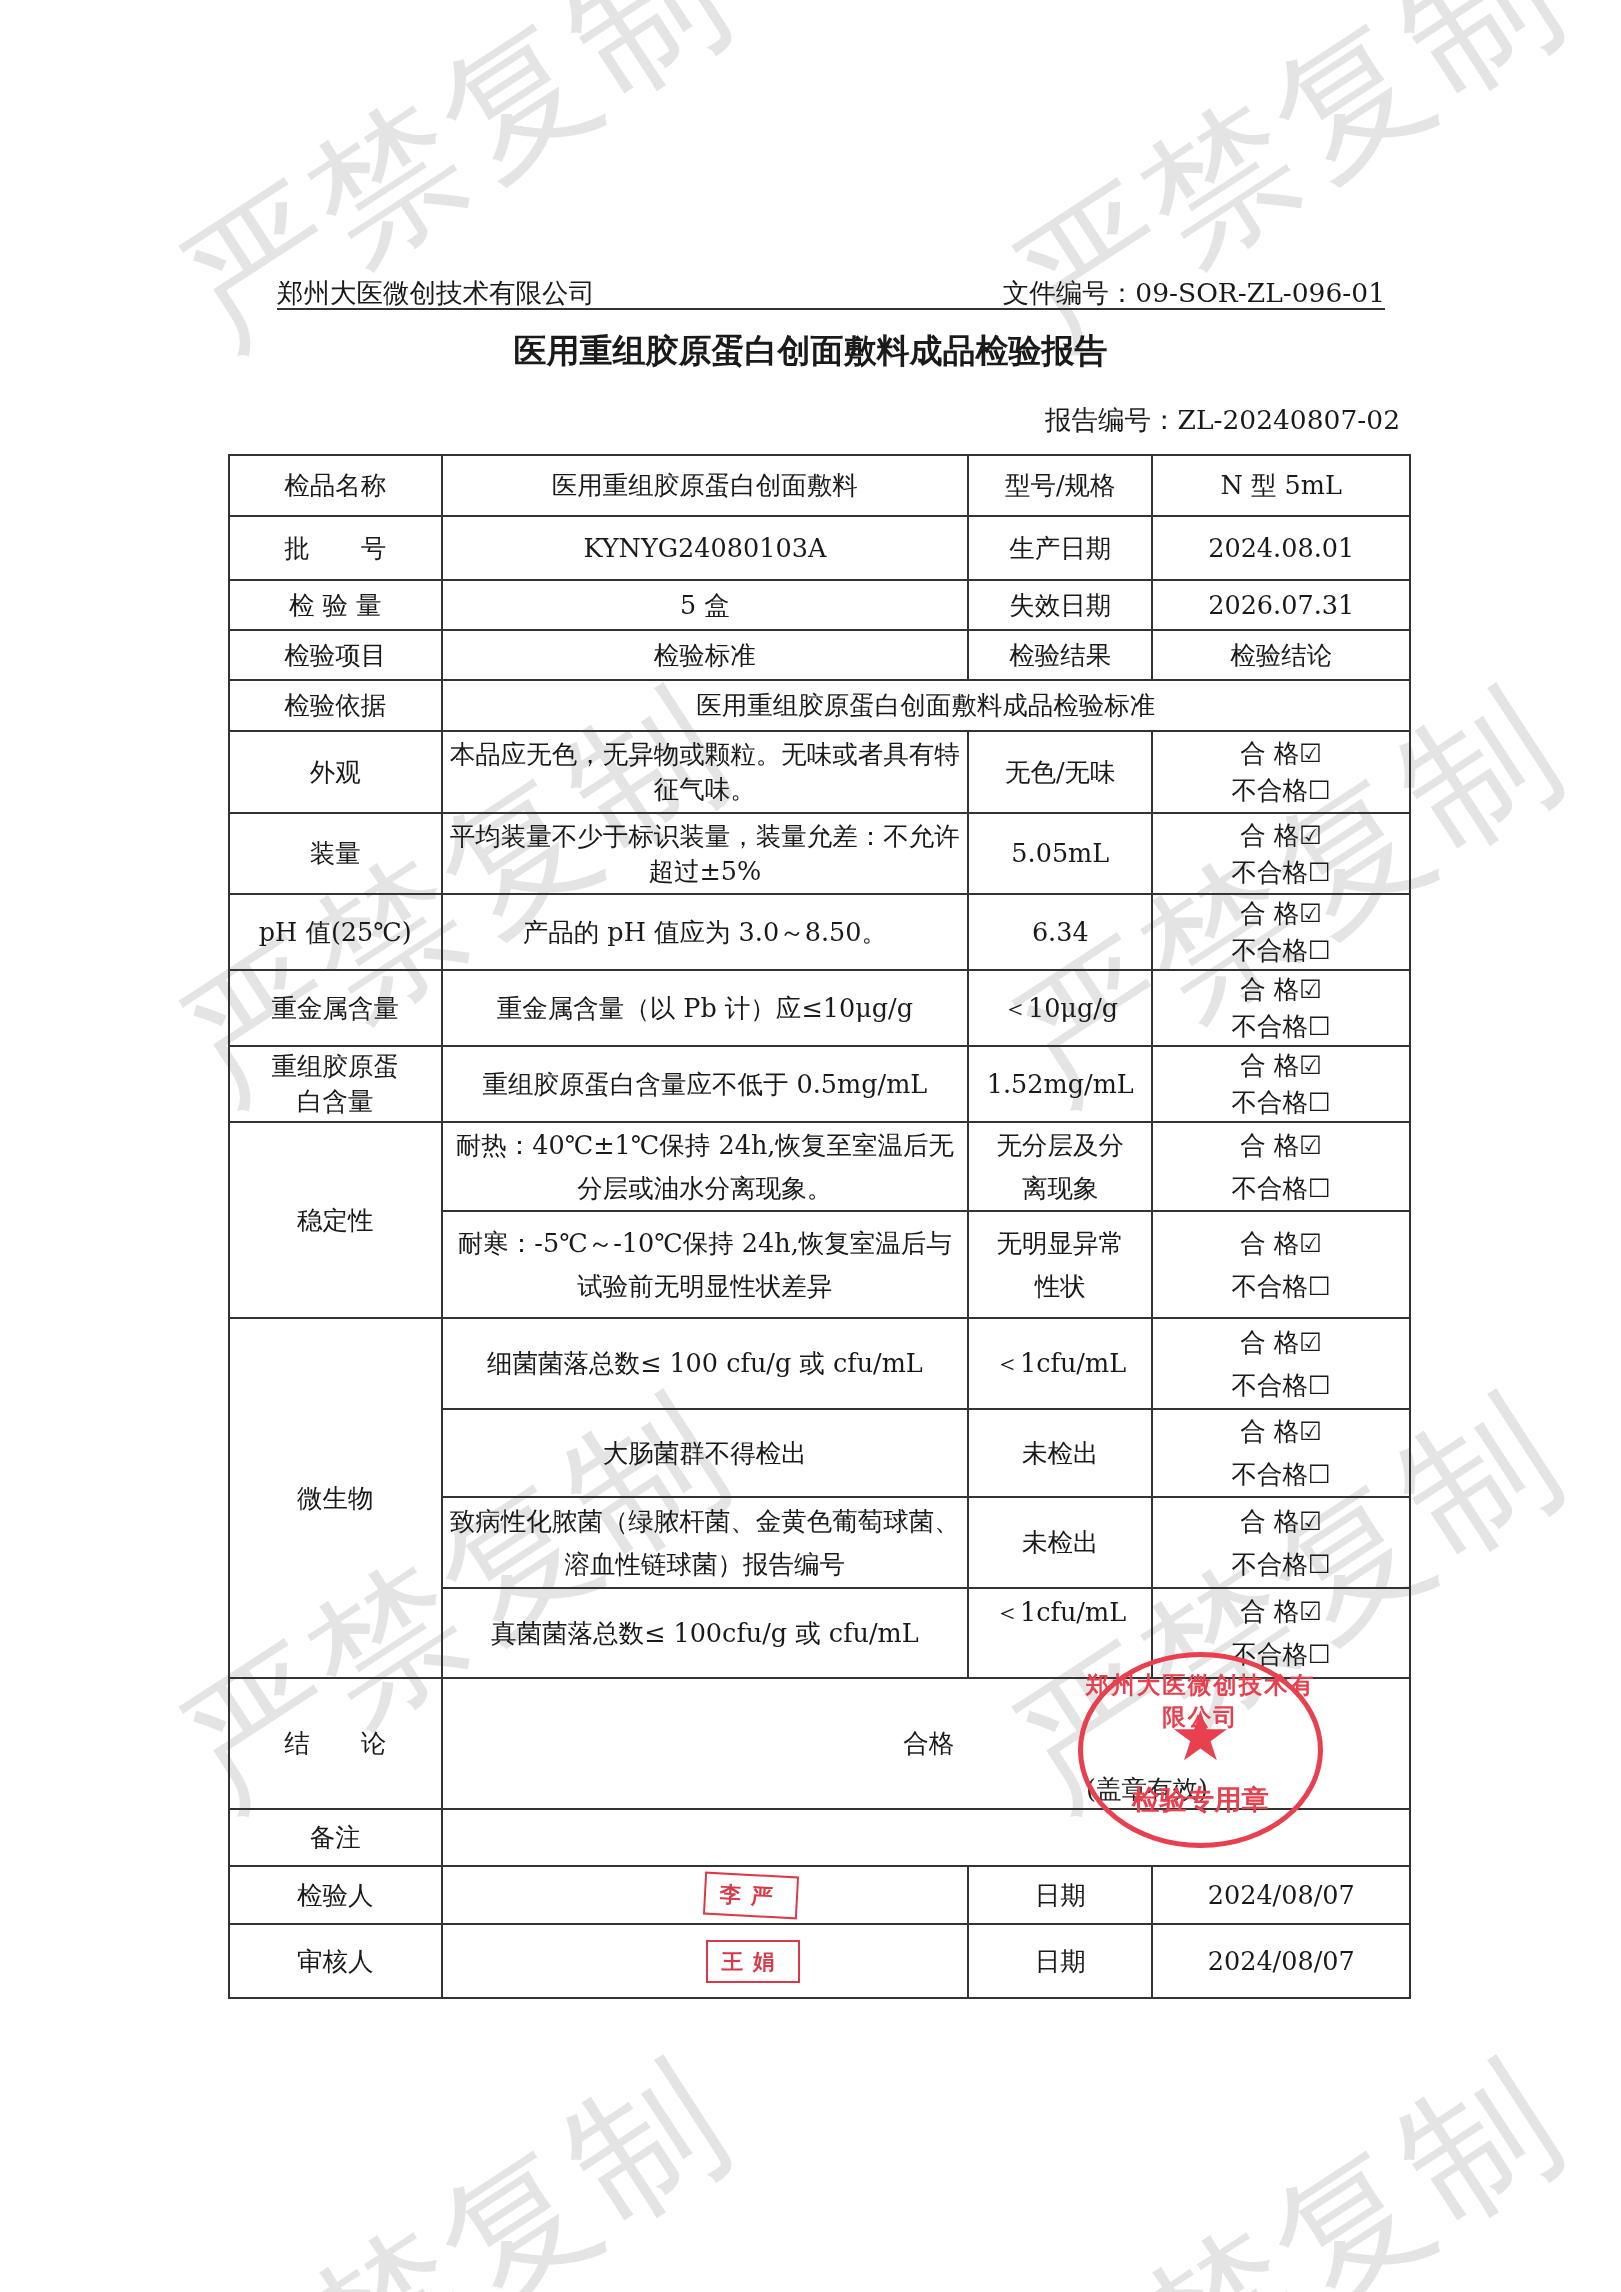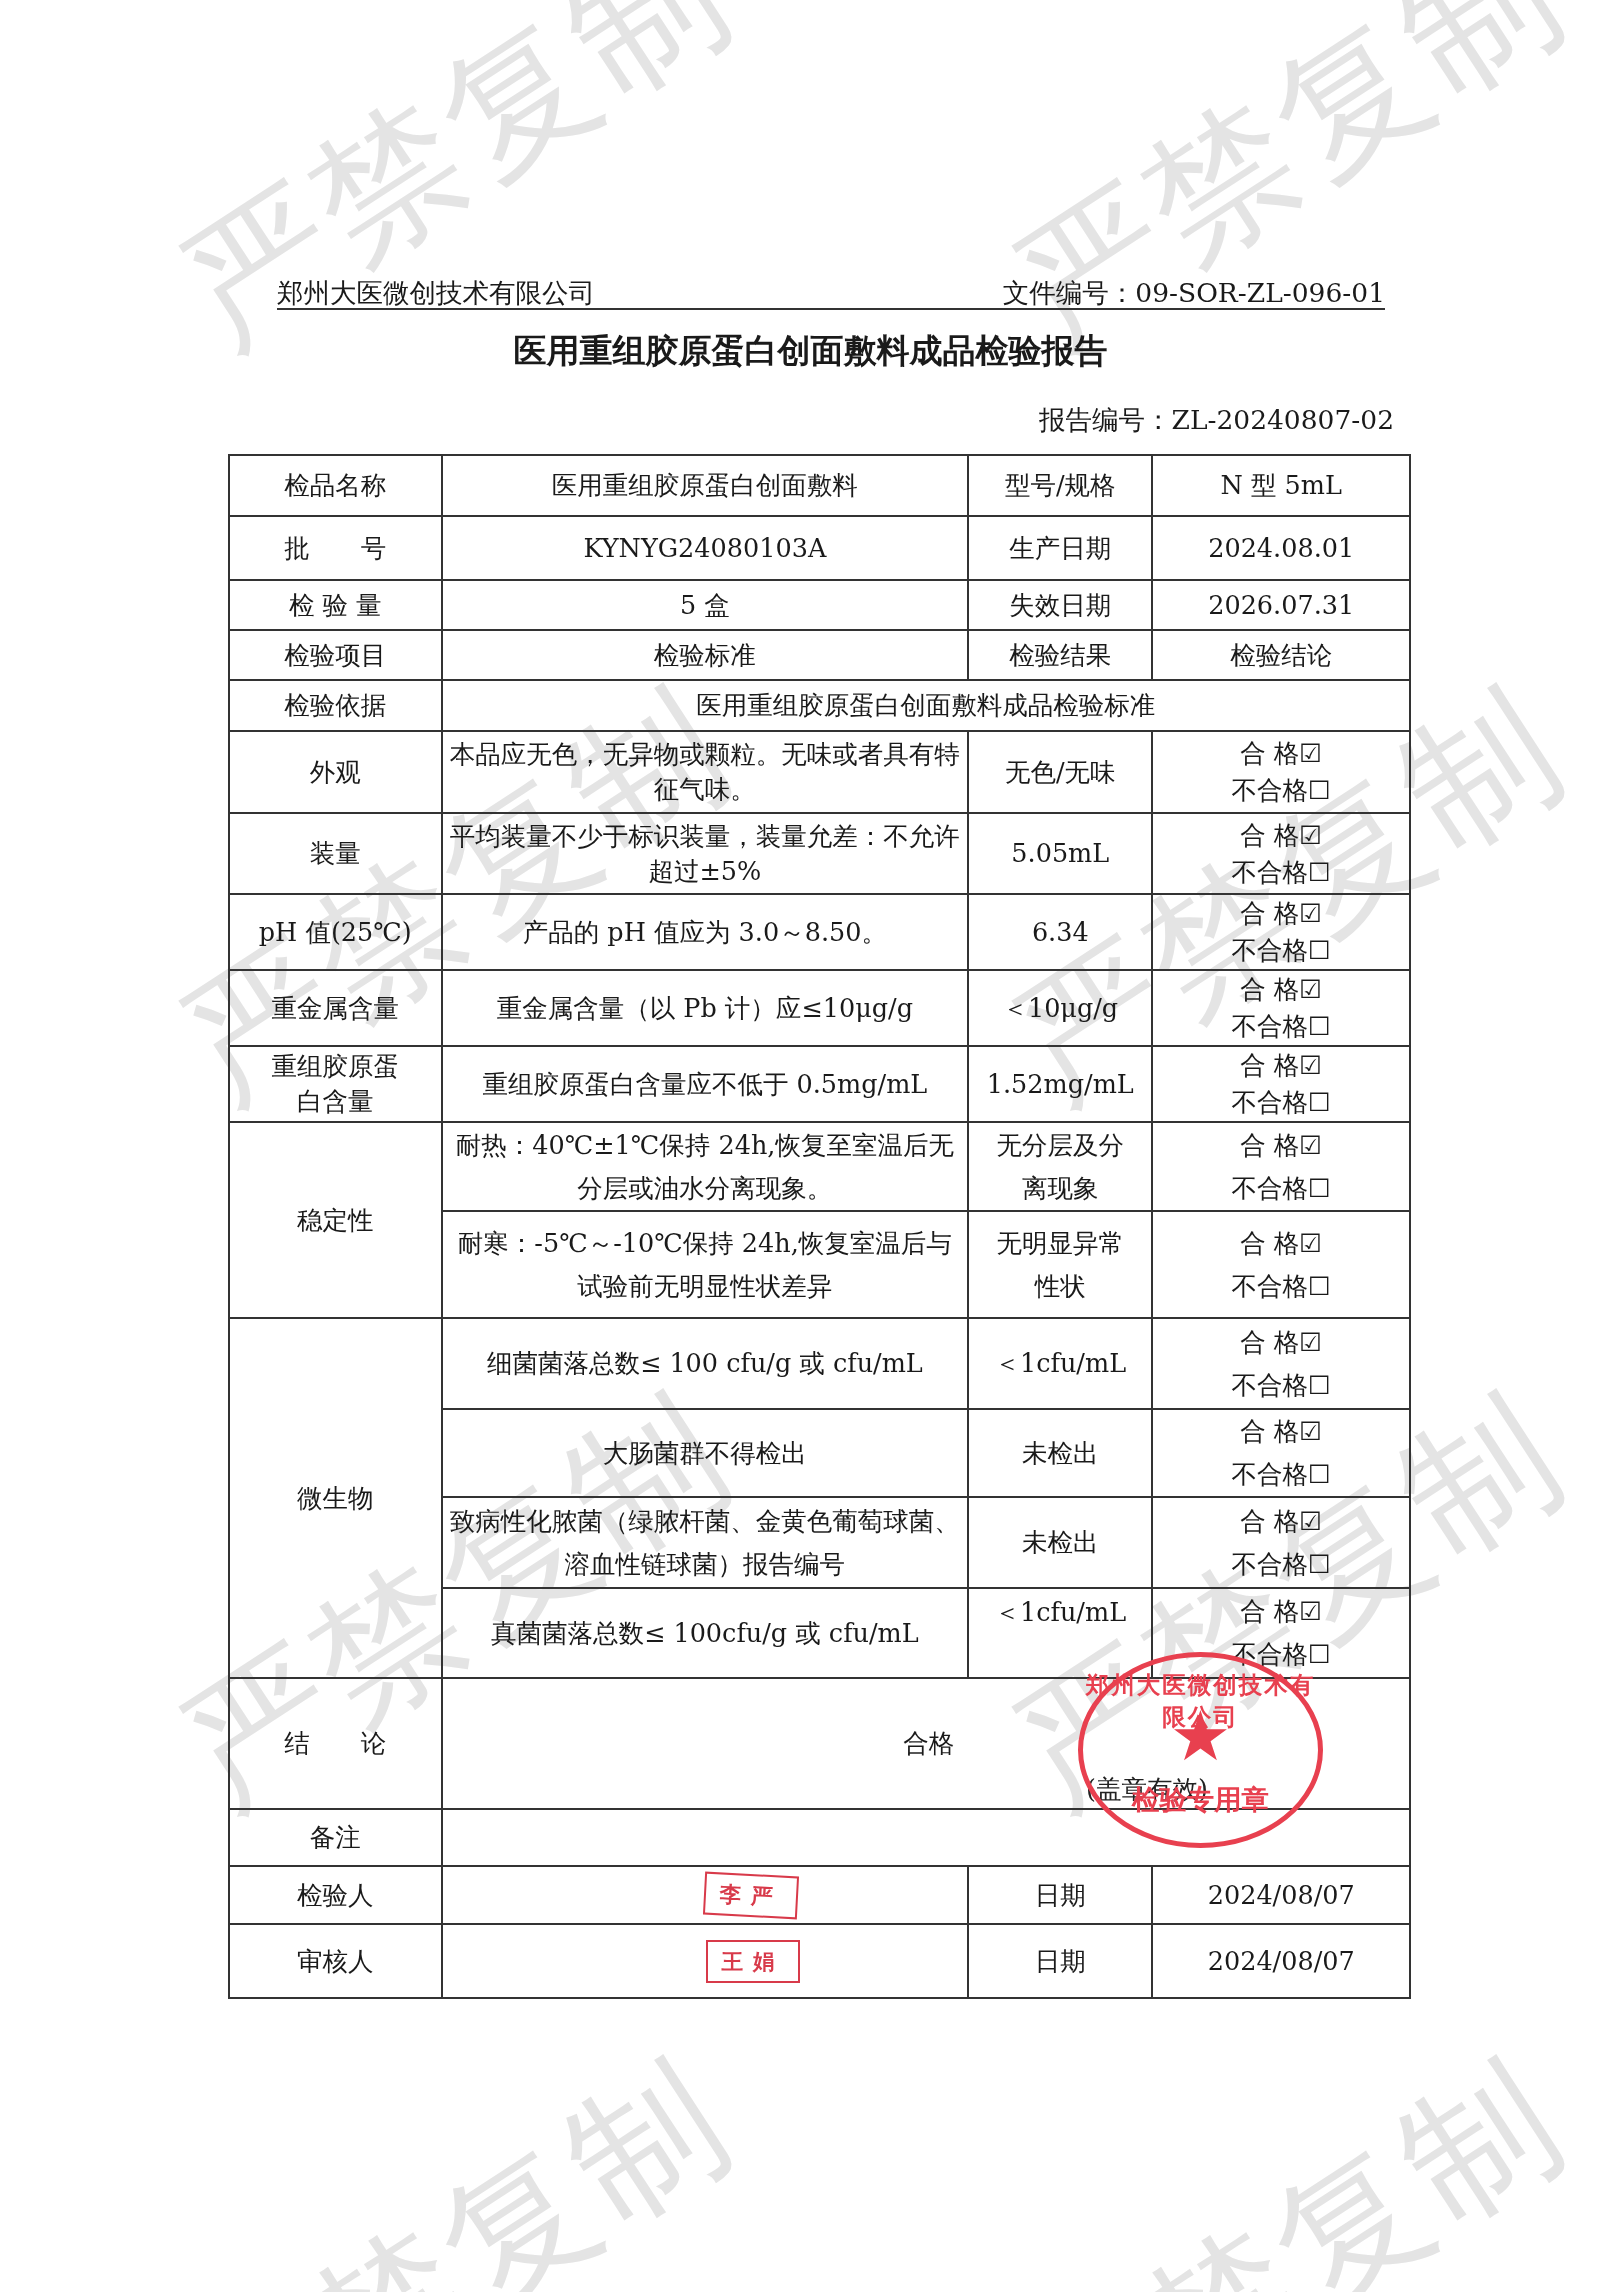--- a/index.html
+++ b/index.html
@@ -7,21 +7,21 @@
          font-family:"DejaVu Serif","Liberation Serif",serif; color:#1a1a1a; }
   .wm { position:absolute; font-family:"DejaVu Sans","Liberation Sans",sans-serif;
         font-size:147px; color:#e4e4e4; transform:rotate(-33deg); transform-origin:left top;
         white-space:nowrap; letter-spacing:5.9px; z-index:0; pointer-events:none; }
   .hdr { position:absolute; top:277px; left:277px; width:1108px; height:31px;
          border-bottom:2px solid #333; font-size:26.5px; line-height:31px; z-index:2; }
   .hdr .left { position:absolute; left:0; top:0; }
   .hdr .right { position:absolute; right:0; top:0; }
   .title { position:absolute; top:329px; left:0; width:1621px; text-align:center;
            font-size:33px; font-weight:bold; z-index:2; }
-  .reportno { position:absolute; top:402px; right:227px; font-size:26.5px; z-index:2; }
+  .reportno { position:absolute; top:402px; right:221px; font-size:26.5px; z-index:2; }
   table { position:absolute; top:454px; left:228px; width:1183px; border-collapse:collapse;
           z-index:2; table-layout:fixed; }
   td { border:2px solid #333; text-align:center; vertical-align:middle; font-size:25.5px;
        padding:0 5.9px; line-height:35px; background:transparent; }
   .c1 { width:203px; } .c2 { width:503px; } .c3 { width:176px; } .c4 { width:246px; }
   .res { line-height:37px; }
   .left-text { text-align:center; padding-left:11.8px; }
   .sig { display:inline-block; border:2.9px solid #d83a4a; color:#d83a4a; font-size:21.6px;
          padding:2px 13.7px; letter-spacing:9.8px; font-weight:bold; transform:rotate(3deg); }
   .seal { position:absolute; left:1078px; top:1652px; width:235px; height:186px;

